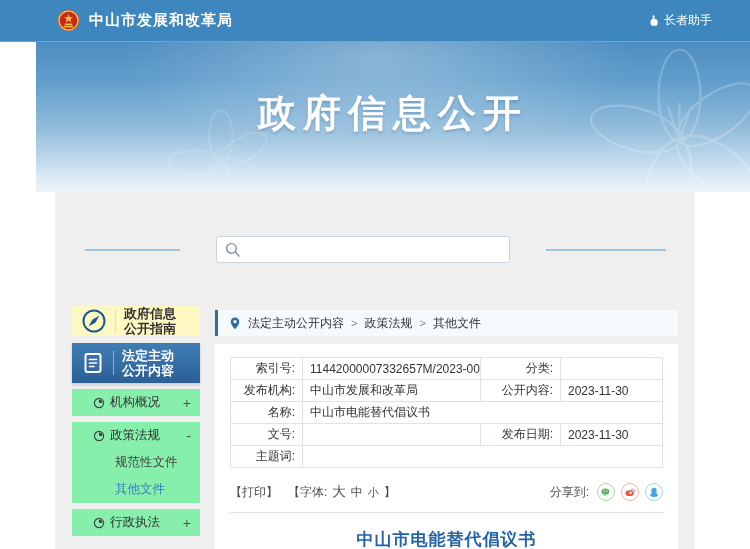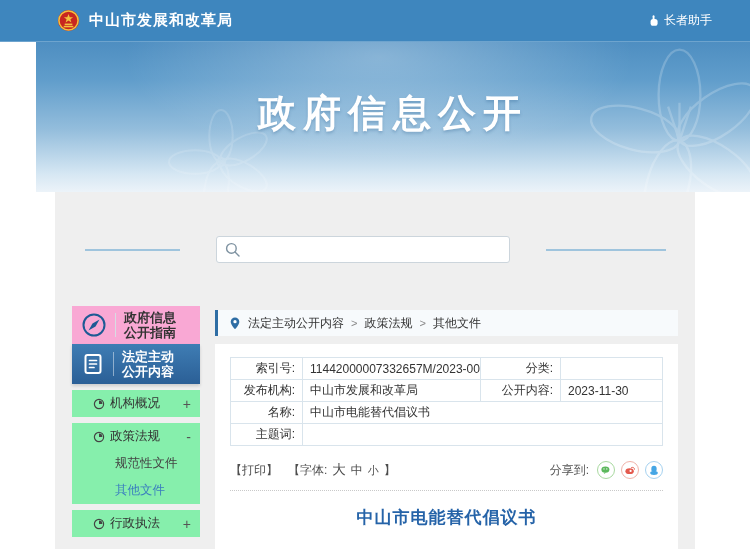--- a/index.html
+++ b/index.html
@@ -40,22 +40,22 @@
   .search-box input::placeholder { color:#999; }
   .search-btn { width:32px; height:100%; display:flex; align-items:center; justify-content:center;
     cursor:pointer; }
 
   
   .columns { display:flex; margin-top:43px; padding:0 17px; }
   .sidebar { width:128px; flex-shrink:0; }
   .main { flex:1; margin-left:15px; }
 
   
-  .side-card { background:#f9a8d4; display:flex; align-items:center; padding:0 9px;
-    height:38px; cursor:pointer; }
+  .side-card { background:#fef9c3; display:flex; align-items:center; padding:0 9px;
+    height:30px; margin-bottom:7px; cursor:pointer; }
   .side-card .divider { width:1px; height:24px; background:#d7dde2; margin:0 8px; }
   .side-card .card-text { font-size:13px; font-weight:bold; color:#333; line-height:15px; }
   .side-card.active { height:40px; margin-bottom:6px;
     background:linear-gradient(180deg,#3f7db4,#2b5f96); box-shadow:0 2px 3px rgba(0,0,0,.15); }
   .side-card.active .divider { background:rgba(255,255,255,.45); }
   .side-card.active .card-text { color:#fff; }
 
   .menu-card { background:#86efac; margin-bottom:6px;padding-left:12px; }
   .menu-head { height:27px; display:flex; align-items:center; padding:0 9px;
     font-size:12.5px; color:#333; cursor:pointer; }
@@ -294,20 +294,26 @@
             <td class="lbl">发布机构:</td>
             <td class="val">中山市发展和改革局</td>
             <td class="lbl2">公开内容:</td>
             <td class="val">2023-11-30</td>
           </tr>
           <tr>
             <td class="lbl">名称:</td>
             <td class="val" colspan="3">中山市电能替代倡议书</td>
           </tr>
           <tr>
+            <td class="lbl">文号:</td>
+            <td class="val"></td>
+            <td class="lbl2">发布日期:</td>
+            <td class="val">2023-11-30</td>
+          </tr>
+          <tr>
             <td class="lbl">主题词:</td>
             <td class="val" colspan="3"></td>
           </tr>
         </tbody>
           </table>
 
         <div class="toolbar">
           <span class="print">【打印】</span>
           <span class="font-ctl">
             <span>【字体:</span>

